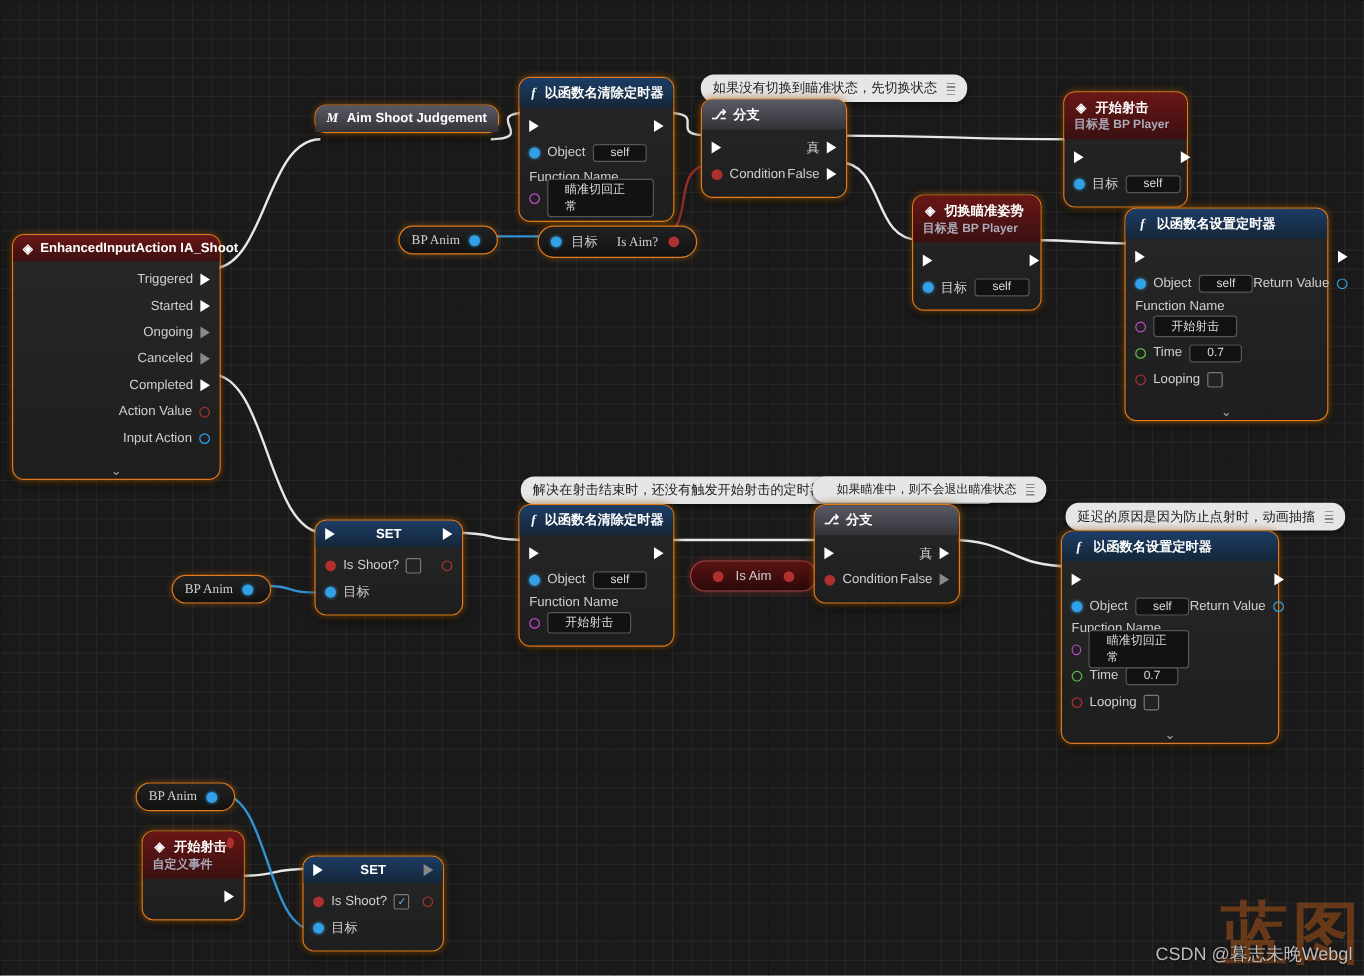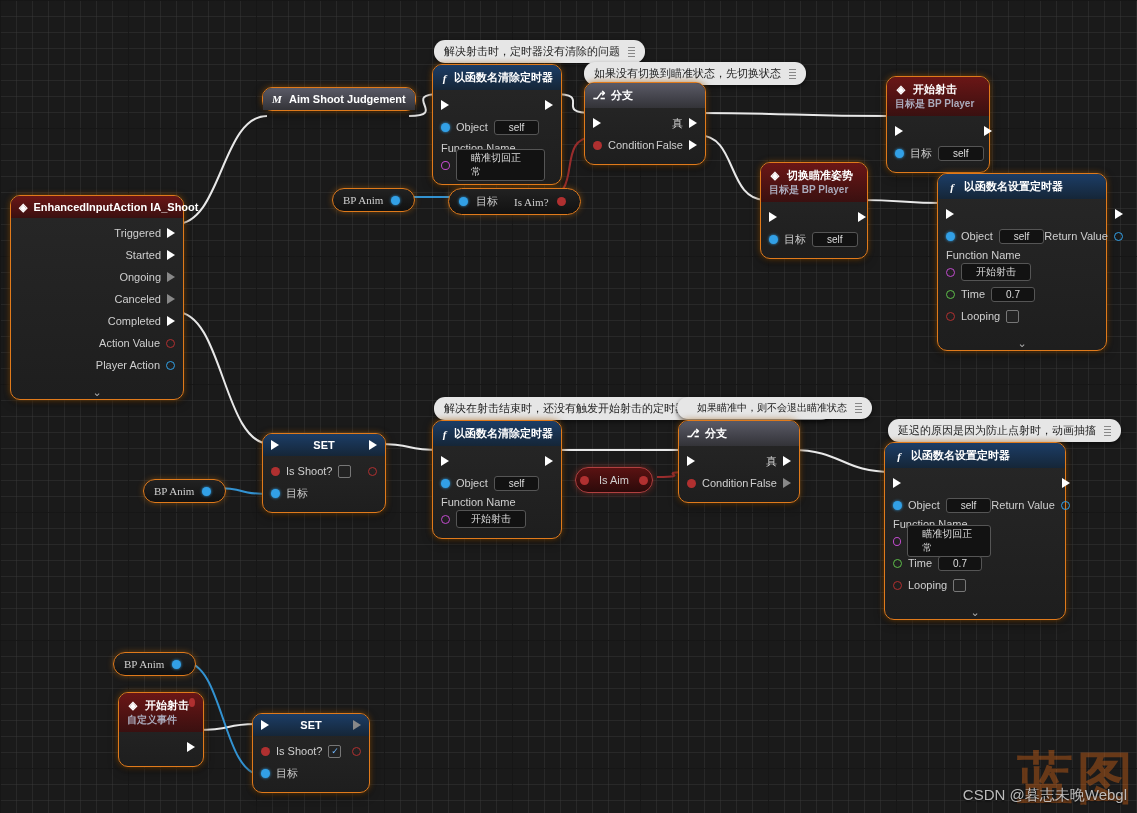--- a/index.html
+++ b/index.html
@@ -36,21 +36,21 @@
   .d-grn  { background:transparent; border:1px solid #5fbf4a; width:7px; height:7px; }
   .expand { text-align:center; color:#aaa; font-size:11px; padding-top:2px; }
   
   .h-red    { background:linear-gradient(#6a1616,#3a1010); }
   .h-macro  { background:linear-gradient(#5a5a66,#333338); }
   .h-func   { background:linear-gradient(#1c3d66,#152638); }
   .h-event  { background:linear-gradient(#6a1616,#3a1010); }
   .h-set    { background:linear-gradient(#1c3d66,#152638); }
   
   .varpill { position:absolute; border-radius:16px; border:1px solid #e07a1b; background:linear-gradient(#222,#111); padding:5px 14px 5px 10px; font-size:11px; display:flex; align-items:center; gap:8px; box-shadow:0 0 6px rgba(255,140,0,.35);font-family:Liberation Serif, serif; }
-  .isaim  { position:absolute; border-radius:16px; border:1px solid #e07a1b; background:linear-gradient(#5a1212,#2c0a0a); padding:6px 4px; font-size:11px; display:flex; align-items:center; gap:10px; box-shadow:0 0 6px rgba(255,60,40,.35); }
+  .isaim  { position:absolute; border-radius:16px; border:1px solid #e07a1b; background:linear-gradient(#5a1212,#2c0a0a); padding:6px 18px; font-size:11px; display:flex; align-items:center; gap:10px; box-shadow:0 0 6px rgba(255,60,40,.35); }
   .isaim2 { border-color:#b04040; }
   
   .comment { position:absolute; background:#e6e6e6; color:#222; font-size:11px; padding:4px 10px; border-radius:11px; box-shadow:0 2px 4px rgba(0,0,0,.5); white-space:nowrap; }
   .comment::after { content:""; position:absolute; bottom:-5px; left:20px; border:5px solid transparent; border-top-color:#e6e6e6; }
   .comment .grip { display:inline-block; width:7px; height:10px; background:repeating-linear-gradient(#888 0 1px, transparent 1px 3px); margin-left:8px; vertical-align:middle; }
   #watermark { position:absolute; right:10px; bottom:8px; color:#ccc; font-size:15px; opacity:.9; text-shadow:0 1px 2px #000; }
   #bigmark { position:absolute; right:0; bottom:12px; width:140px; height:60px; color:#f97316; font-size:56px; font-weight:700; font-family:"Microsoft YaHei"; text-align:right; letter-spacing:4px; opacity:.35; }
   .ico { display:inline-flex; width:12px; height:12px; align-items:center; justify-content:center; }
 </style>
 </head>
@@ -70,21 +70,20 @@
       <path d="M 554 450 C 620 450, 620 450, 686 450" stroke="#fff" stroke-width="2" fill="none" opacity=".9"></path>
       <path d="M 792 450 C 842 450, 842 472, 892 472" stroke="#fff" stroke-width="2" fill="none" opacity=".9"></path>
       <path d="M 197 730 C 237 730, 220 724, 260 724" stroke="#fff" stroke-width="2" fill="none" opacity=".9"></path>
       <path d="M 402 197 C 442 197, 412 197, 452 197" stroke="#35a0e6" stroke-width="2" fill="none" opacity=".9"></path>
       <path d="M 545 197 C 585 197, 554 137, 594 137" stroke="#a83030" stroke-width="2" fill="none" opacity=".9"></path>
       <path d="M 213 488 C 253 488, 230 494, 270 494" stroke="#35a0e6" stroke-width="2" fill="none" opacity=".9"></path>
       <path d="M 657 477 C 697 477, 650 472, 690 472" stroke="#a83030" stroke-width="2" fill="none" opacity=".9"></path>
       <path d="M 184 662 C 224 662, 222 775, 262 775" stroke="#35a0e6" stroke-width="2" fill="none" opacity=".9"></path>
     </svg>
 
-  <div class="comment" style="left:434px; top:40px;"><span>解决射击时，定时器没有清除的问题</span><span class="grip"></span></div>
   <div class="comment" style="left:584px; top:62px;"><span>如果没有切换到瞄准状态，先切换状态</span><span class="grip"></span></div>
   <div class="comment" style="left:434px; top:397px;"><span>解决在射击结束时，还没有触发开始射击的定时器，导致角色无限射击问题</span><span class="grip"></span></div>
   <div class="comment" style="left:677px; top:397px; font-size:10px;padding-left:20px;"><span>如果瞄准中，则不会退出瞄准状态</span><span class="grip"></span></div>
   <div class="comment" style="left:888px; top:419px;"><span>延迟的原因是因为防止点射时，动画抽搐</span><span class="grip"></span></div>
 
   <div class="node" style="left:10px; top:195px; width:172px;">
     <div class="hdr h-red">
         <span class="ico">◈</span>
         <span class="lbl">EnhancedInputAction IA_Shoot</span>
       </div>
@@ -107,21 +106,21 @@
         </div>
       <div class="row right">
           <span class="lbl">Completed</span>
           <span class="pin exec"></span>
         </div>
       <div class="row right">
           <span class="lbl">Action Value</span>
           <span class="pin dot d-red-h"></span>
         </div>
       <div class="row right">
-          <span class="lbl">Player Action</span>
+          <span class="lbl">Input Action</span>
           <span class="pin dot d-blue-h"></span>
         </div>
     </div>
     <div class="expand">⌄</div>
   </div>
 
   <div class="node" style="left:262px; top:87px; width:152px;">
     <div class="hdr h-macro">
         <span class="ico" style="font-style:italic;font-family:serif">M</span>
         <span class="lbl">Aim Shoot Judgement</span>

